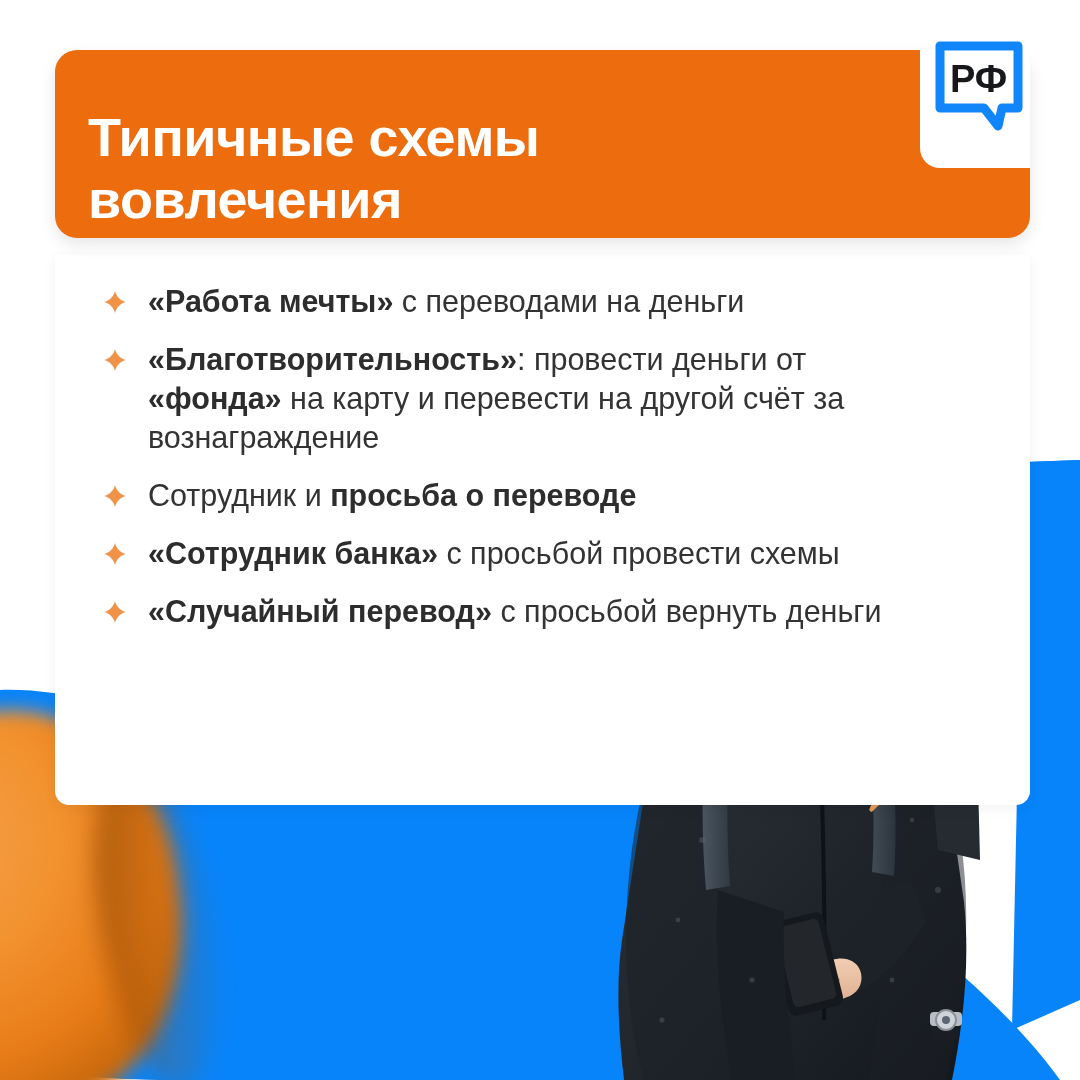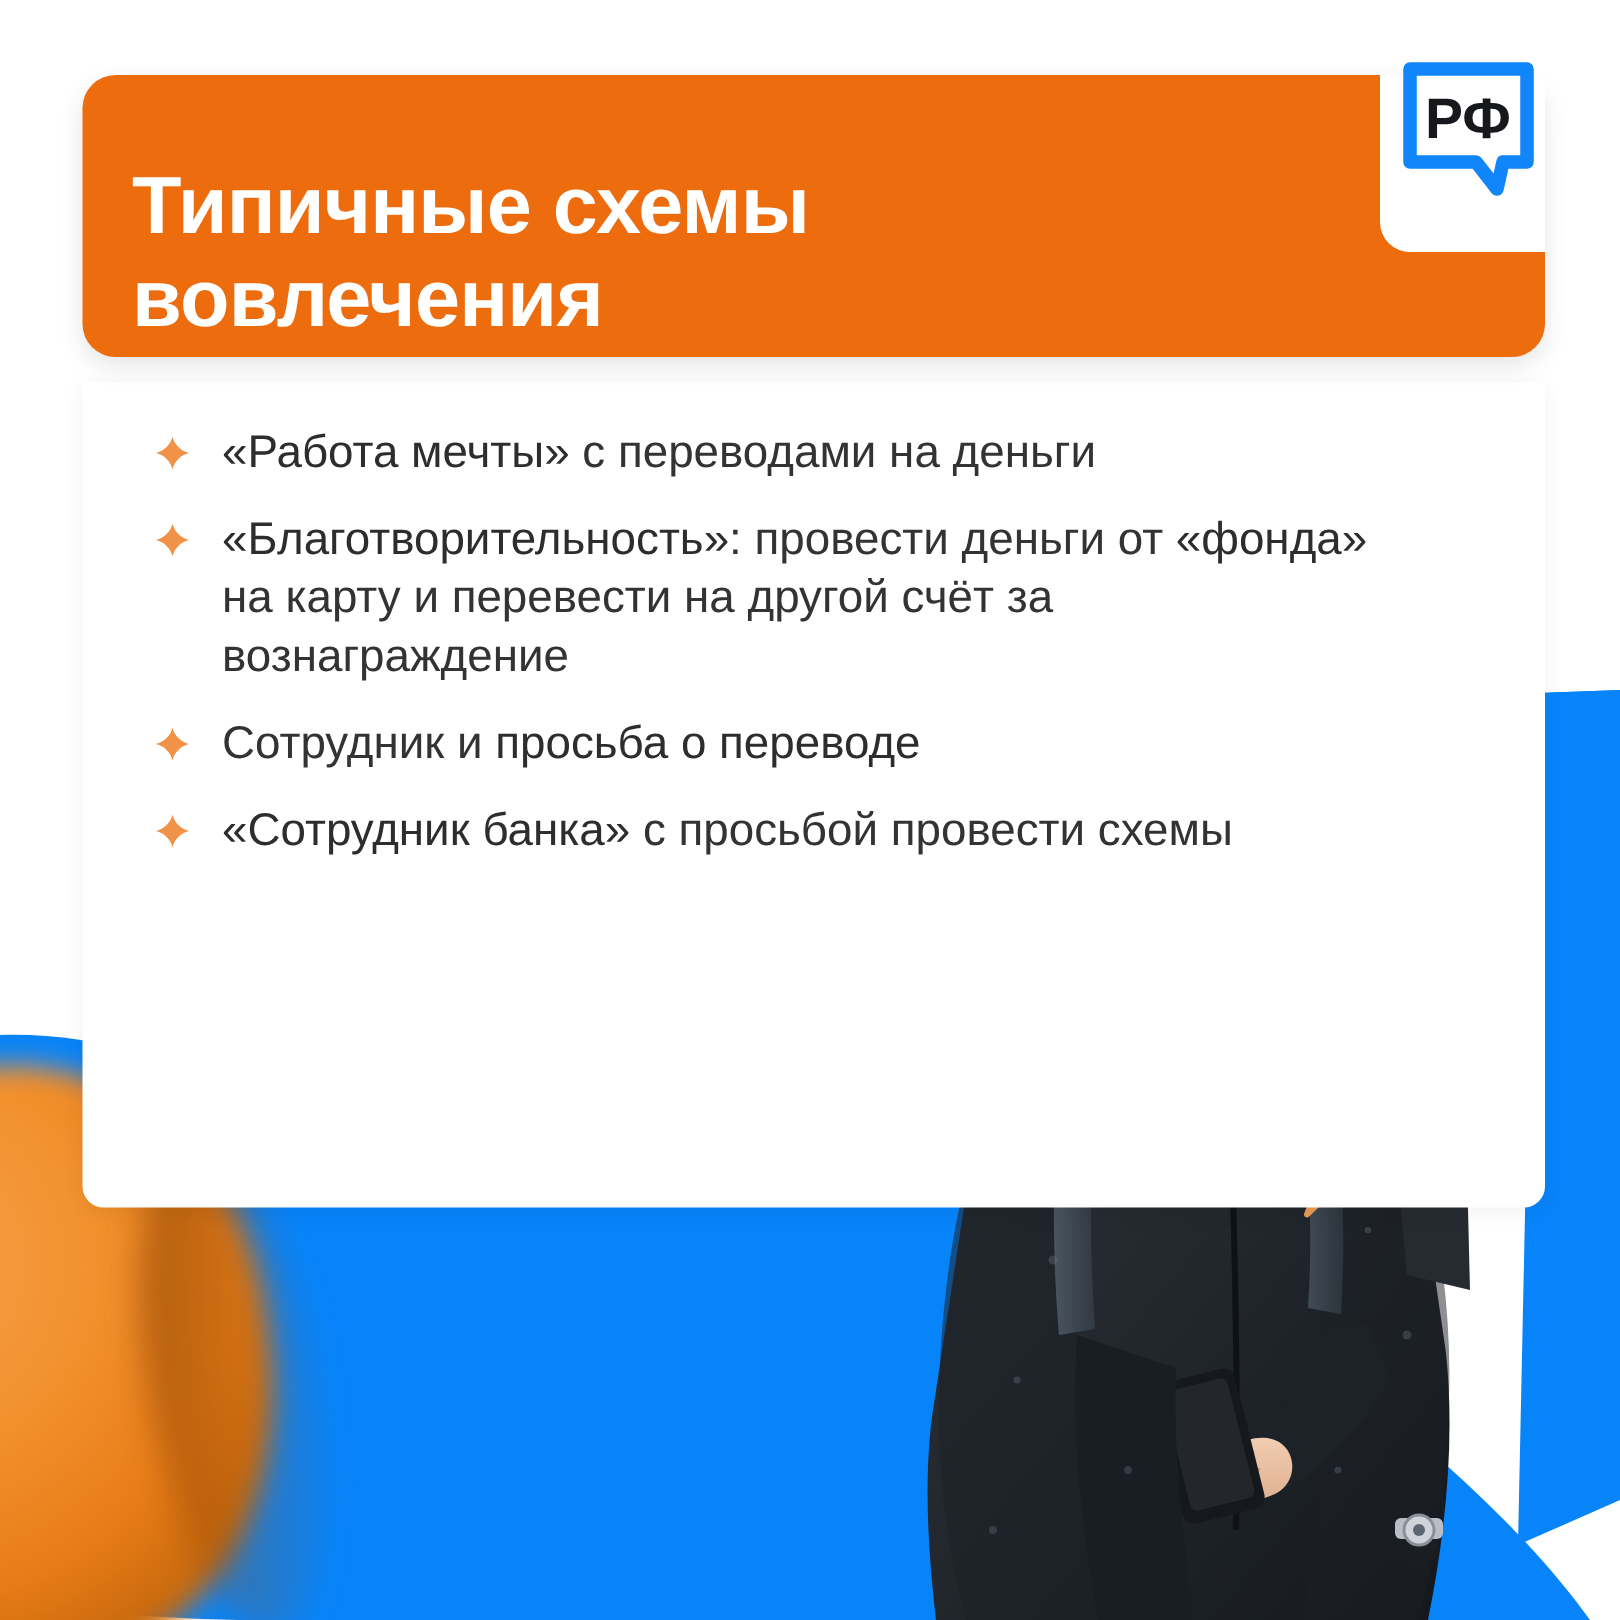--- a/index.html
+++ b/index.html
@@ -112,21 +112,21 @@
     font-size:30.5px;
     line-height:39px;
   }
   .list-item:last-child{margin-bottom:0;}
   .bullet{
     position:absolute;
     left:4px;top:9px;
     width:22px;height:22px;
   }
   .bullet svg{display:block;width:100%;height:100%;}
-  .item-text b{font-weight:normal;color:#2d2d2d;}
+  .item-text b{font-weight:bold;color:#2d2d2d;}
   .item-text{font-weight:normal;}
 </style>
 </head>
 <body>
 
 <div class="stage">
 
   <div class="bg-layer">
     <svg class="bg-svg" viewBox="0 0 1080 1080">
 
@@ -295,16 +295,24 @@
 
     <div class="list-item">
       <span class="bullet">
         <svg viewBox="0 0 22 22">
             <path d="M11,0 C12.2,5.4 16.6,9.8 22,11 C16.6,12.2 12.2,16.6 11,22 C9.8,16.6 5.4,12.2 0,11 C5.4,9.8 9.8,5.4 11,0 Z" fill="#F09248"></path>
           </svg>
       </span>
       <span class="item-text"><b>«Сотрудник банка»</b><span> с просьбой провести схемы</span></span>
     </div>
 
+    <div class="list-item">
+      <span class="bullet">
+        <svg viewBox="0 0 22 22">
+            <path d="M11,0 C12.2,5.4 16.6,9.8 22,11 C16.6,12.2 12.2,16.6 11,22 C9.8,16.6 5.4,12.2 0,11 C5.4,9.8 9.8,5.4 11,0 Z" fill="#F09248"></path>
+          </svg>
+      </span>
+      <span class="item-text"><b>«Случайный перевод»</b><span> с просьбой вернуть деньги</span></span>
+    </div>
 
   </div>
 
 </div>
 
 </body></html>

